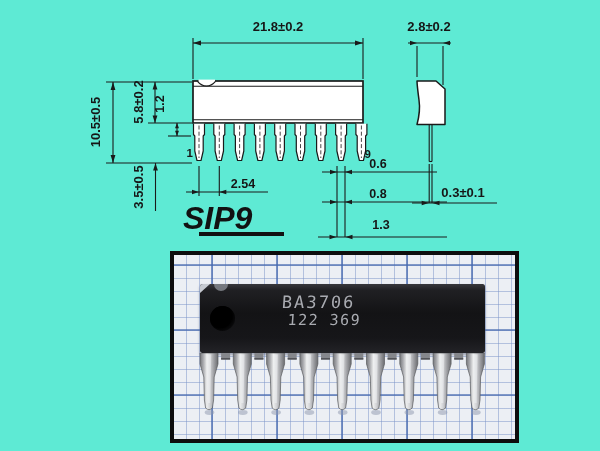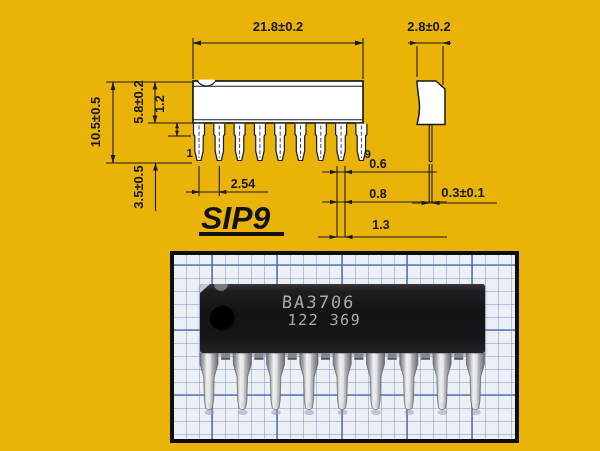--- a/index.html
+++ b/index.html
@@ -1,24 +1,24 @@
 <!DOCTYPE html>
 <html><head>
 <meta charset="utf-8">
 <style>
   html,body{margin:0;padding:0;background:#ffffff;}
-  #stage{position:relative;width:600px;height:451px;background:#eab308;overflow:hidden;
+  #stage{position:relative;width:600px;height:451px;background:#5eead4;overflow:hidden;
          font-family:"Liberation Sans",sans-serif;}
   svg text{font-family:"Liberation Sans",sans-serif;font-weight:bold;fill:#161616;}
   .dimtxt{font-size:13px;}
   .dimtxt-sm{font-size:12.5px;}
   .pinnum{font-size:11.5px;}
 
   
-  #pkg-title{position:absolute;left:201px;top:202px;font-size:32px;line-height:32px;
+  #pkg-title{position:absolute;left:183px;top:202px;font-size:32px;line-height:32px;
              font-weight:bold;font-style:italic;color:#121212;letter-spacing:0px;}
   #pkg-underline{position:absolute;left:199px;top:232px;width:85px;height:4px;background:#121212;}
 
   
   #photo{position:absolute;left:170px;top:251px;width:341px;height:184px;
          border:4px solid #0d0d0d;
          background-color:#eceff4;
          background-image:
            repeating-linear-gradient(to right, transparent 0 37px, rgba(70,105,175,.70) 37px 39px, transparent 39px 65px),
            repeating-linear-gradient(to bottom, transparent 0 9px, rgba(70,105,175,.65) 9px 11px, transparent 11px 65px),

